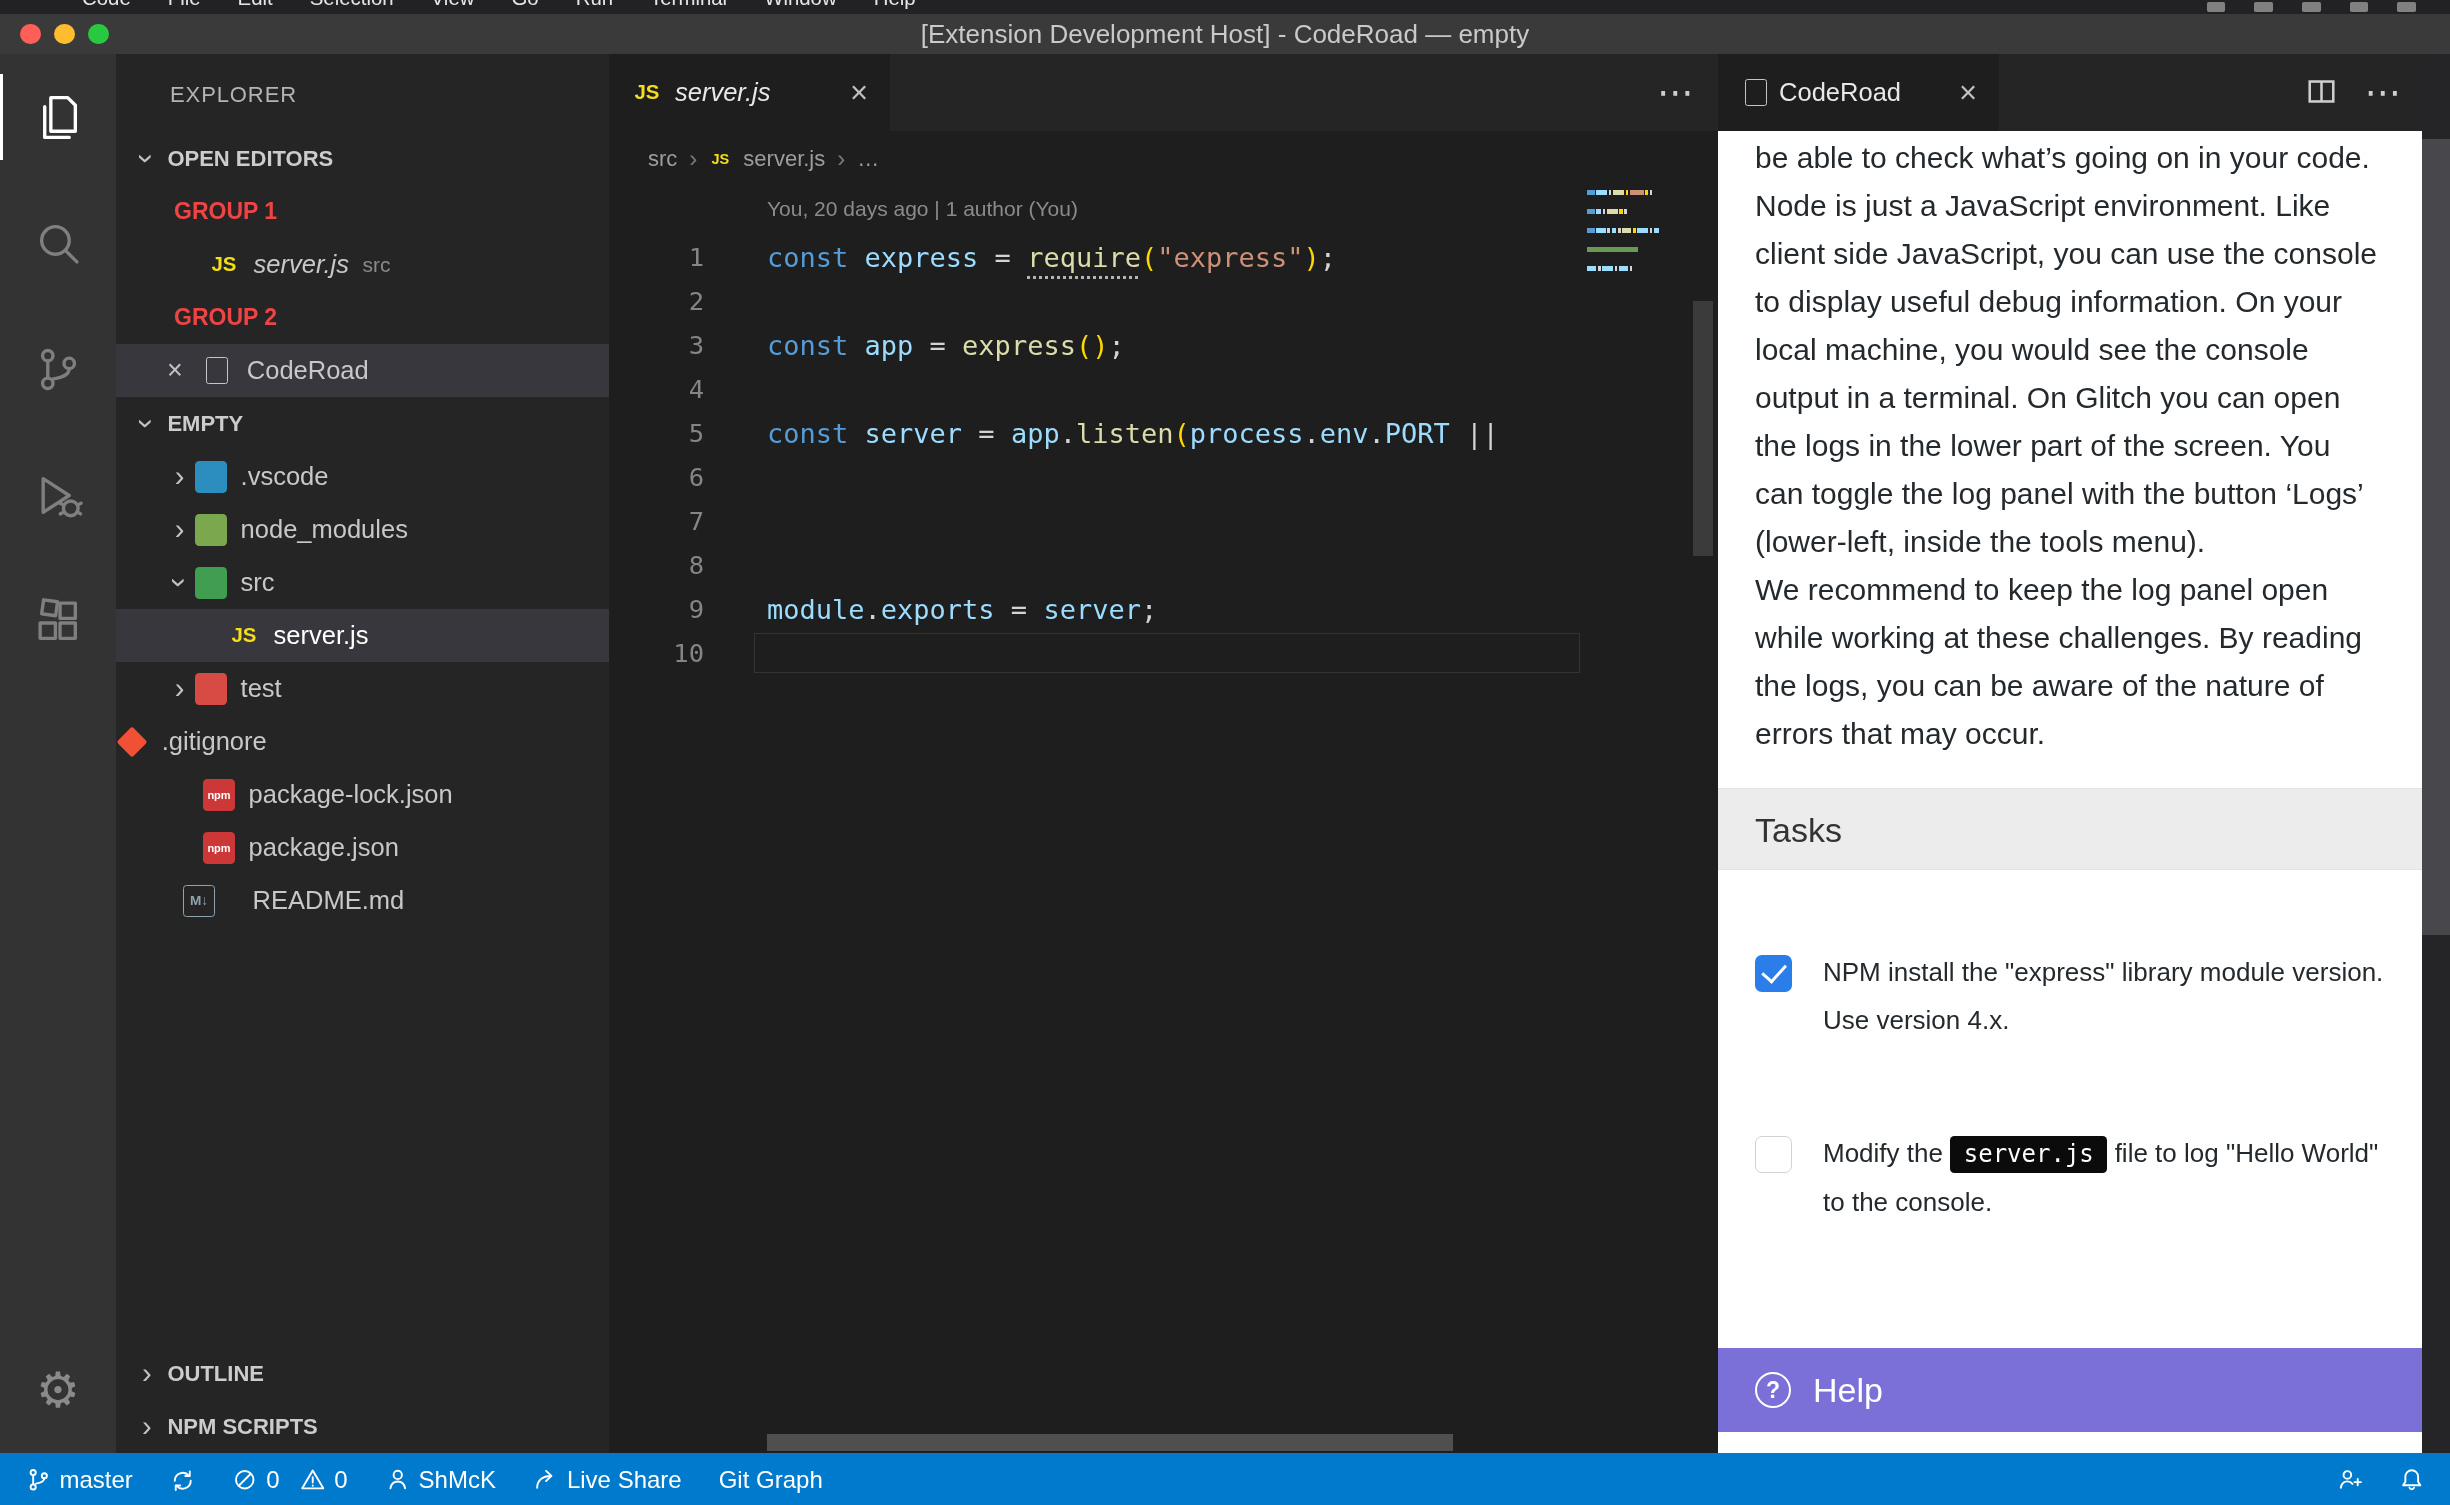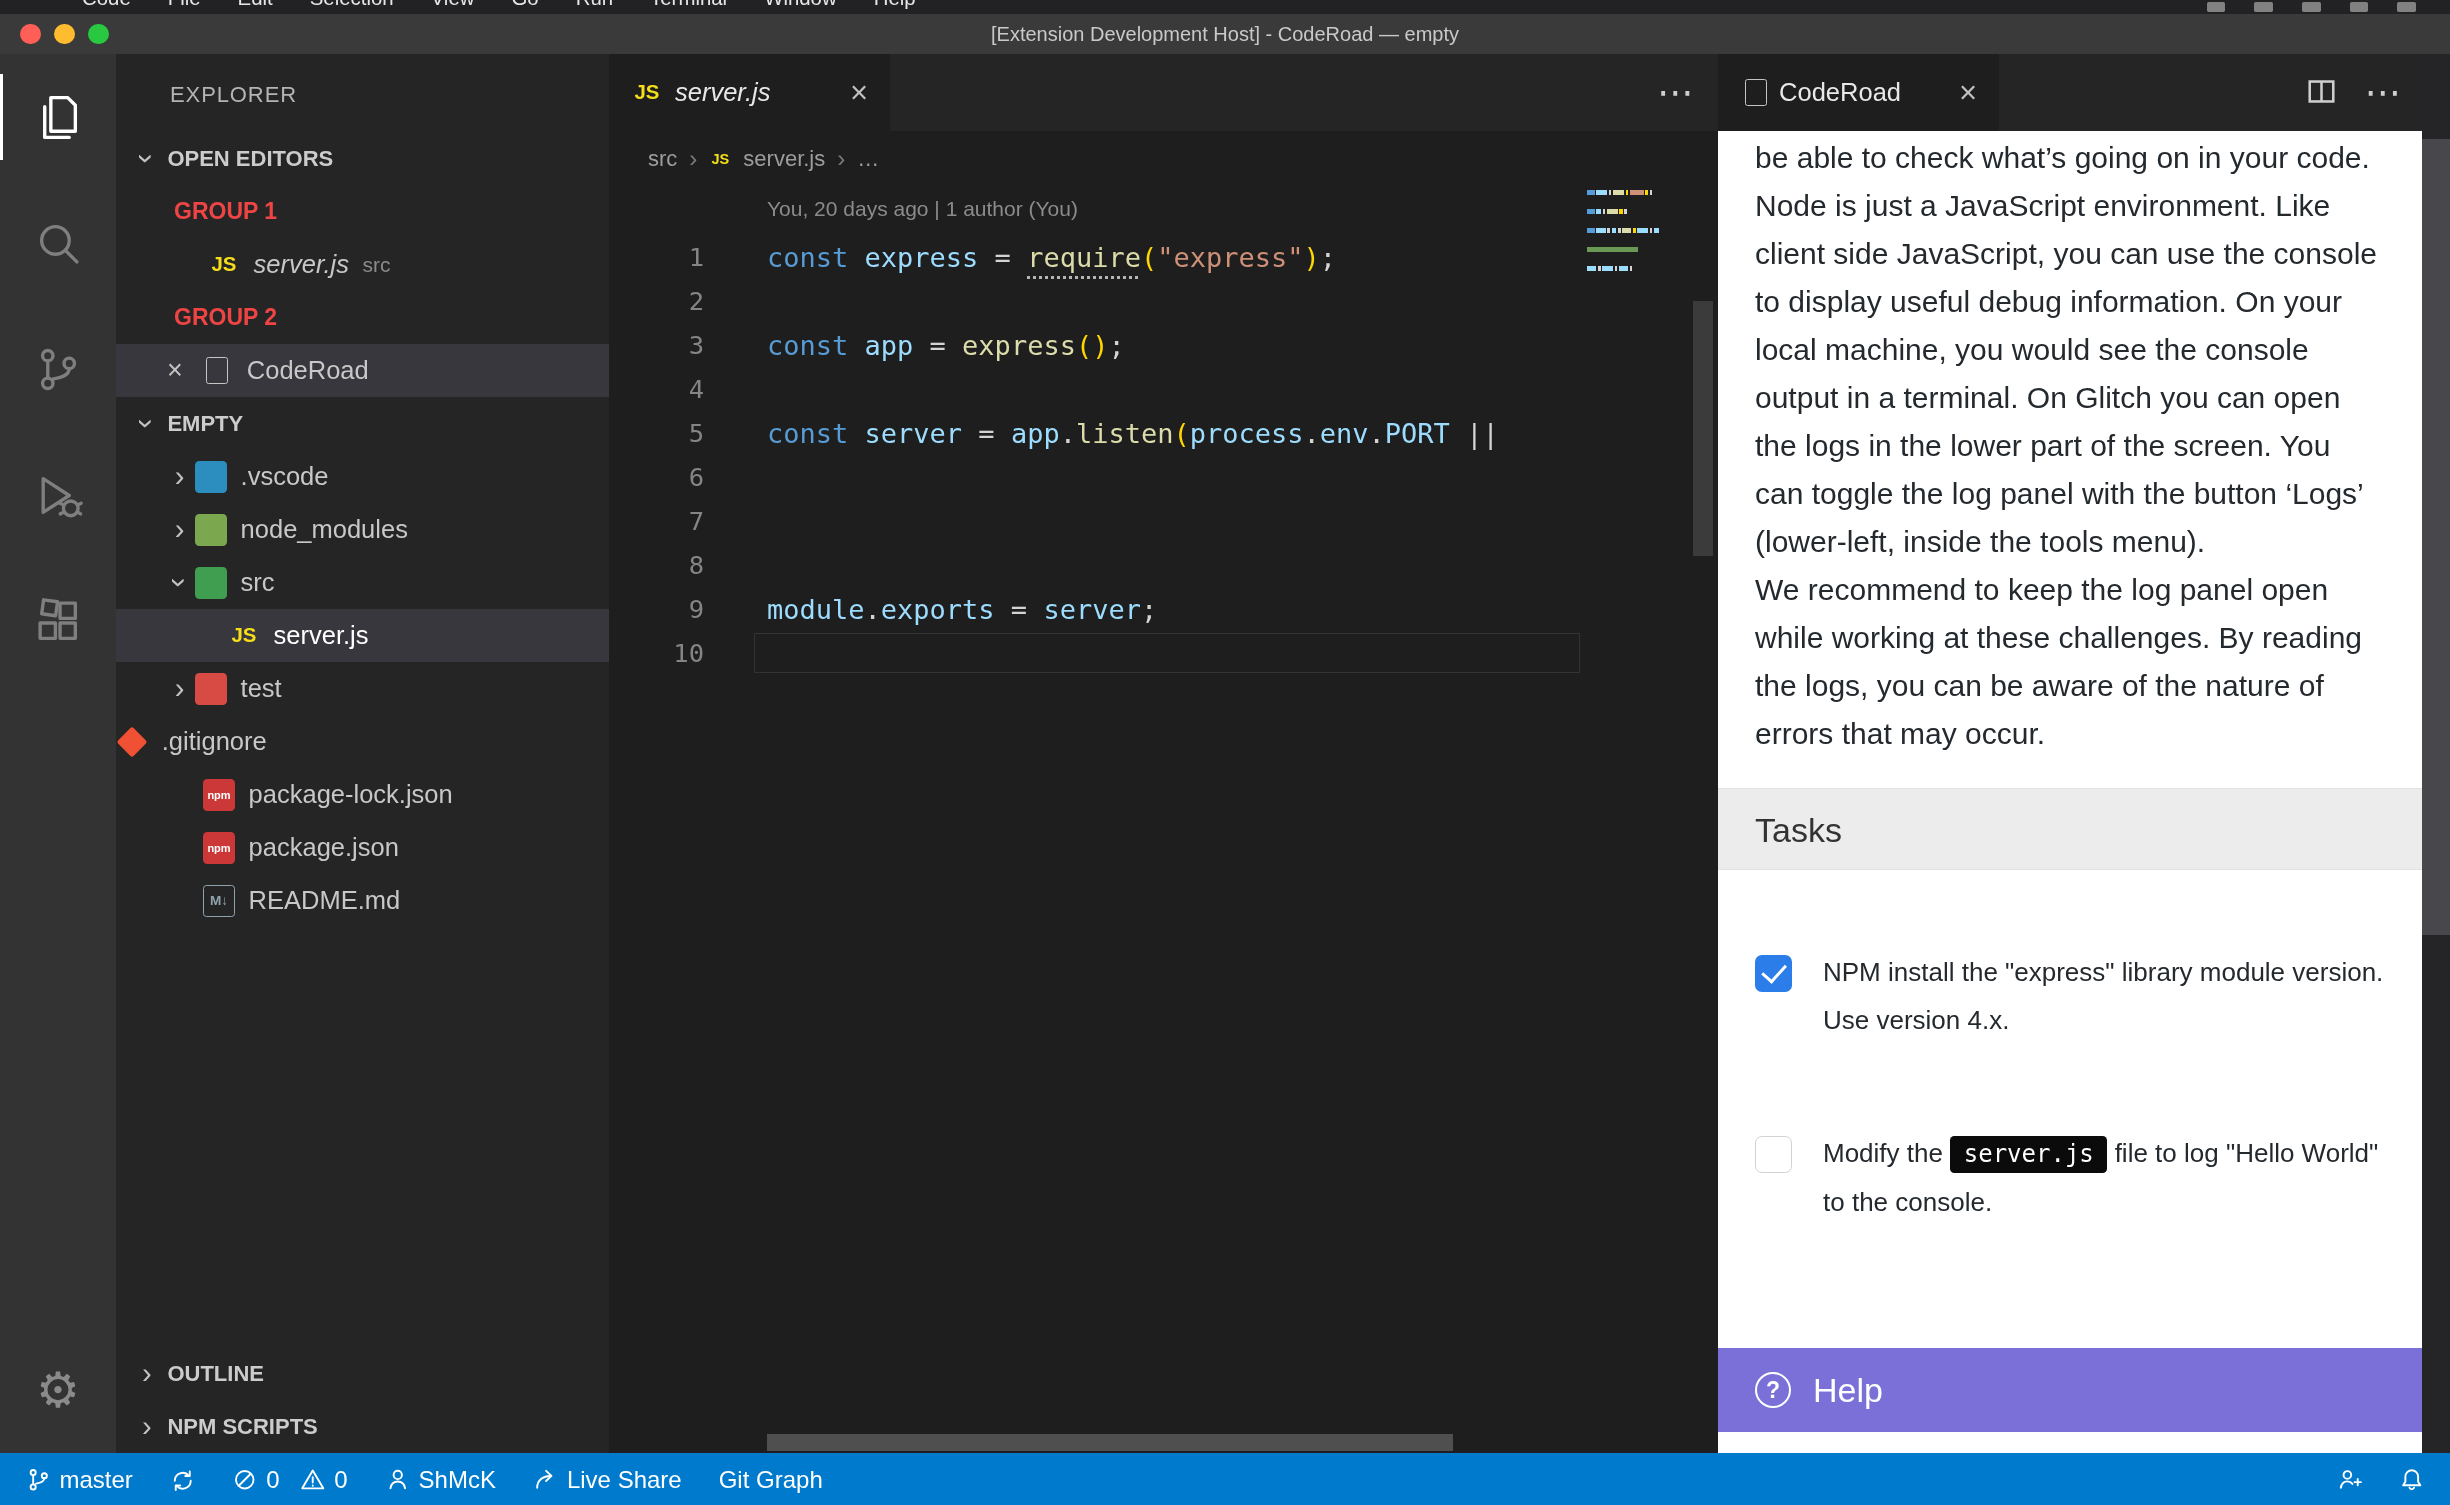--- a/index.html
+++ b/index.html
@@ -8,21 +8,21 @@
   
   .menubar{position:absolute;left:0;top:0;width:2450px;height:13.6px;background:#222225;overflow:hidden}
   .menu-items{position:absolute;left:82px;top:-17px;display:flex;gap:37px;line-height:31px;font-size:20.4px;color:#e6e6e6}
   .menu-status{position:absolute;right:34px;top:1.7px;display:flex;gap:29px;opacity:.55}
   .menu-status span{display:inline-block;width:18.7px;height:10.2px;background:#cfcfcf;border-radius:1.7px}
   
   .titlebar{position:absolute;left:0;top:13.6px;width:2450px;height:41px;background:#3a3a3b;display:flex;align-items:center}
   .traffic{position:absolute;left:20.4px;display:flex;gap:13.6px}
   .tl{width:20.4px;height:20.4px;border-radius:50%}
   .tl.red{background:#ff5f57}.tl.yellow{background:#febc2e}.tl.green{background:#28c840}
-  .wtitle{width:100%;text-align:center;font-size:20px;color:#c9c9c9}
+  .wtitle{width:100%;text-align:center;font-size:26px;color:#c9c9c9}
   
   .main{position:absolute;left:0;top:54px;width:2450px;height:1399px}
   
   .activitybar{position:absolute;left:0;top:0;width:116px;height:100%;background:#333333}
   .ab-item{position:relative;width:116px;height:126px;display:flex;align-items:center;justify-content:center;color:#7f7f7f;cursor:pointer}
   .ab-item svg{width:49px;height:49px;stroke:currentColor;fill:none;stroke-width:1.1;stroke-linecap:round;stroke-linejoin:round}
   .ab-item.active{color:#ffffff}
   .ab-item.active::before{content:"";position:absolute;left:0;top:20.4px;bottom:20.4px;width:3.4px;background:#fff}
   .ab-bottom{position:absolute;bottom:12px;left:0;width:116px;height:102px;display:flex;align-items:center;justify-content:center;color:#8a8a8a;font-size:49px}
   
@@ -255,21 +255,21 @@
           <span class="tree-name">.gitignore</span>
         </div>
         <div class="tree-row" style="padding-left: 87px;">
           <span class="fi npm-file-icon"></span>
           <span class="tree-name">package-lock.json</span>
         </div>
         <div class="tree-row" style="padding-left: 87px;">
           <span class="fi npm-file-icon"></span>
           <span class="tree-name">package.json</span>
         </div>
-        <div class="tree-row" style="padding-left: 87px;">
+        <div class="tree-row" style="padding-left: 67px; gap: 24px;">
           <span class="fi markdown-file-icon"></span>
           <span class="tree-name">README.md</span>
         </div>
       </div>
 
     <div class="sb-spacer"></div>
 
     <div class="sb-section">
       <span class="chev">›</span>
       <span>OUTLINE</span>

